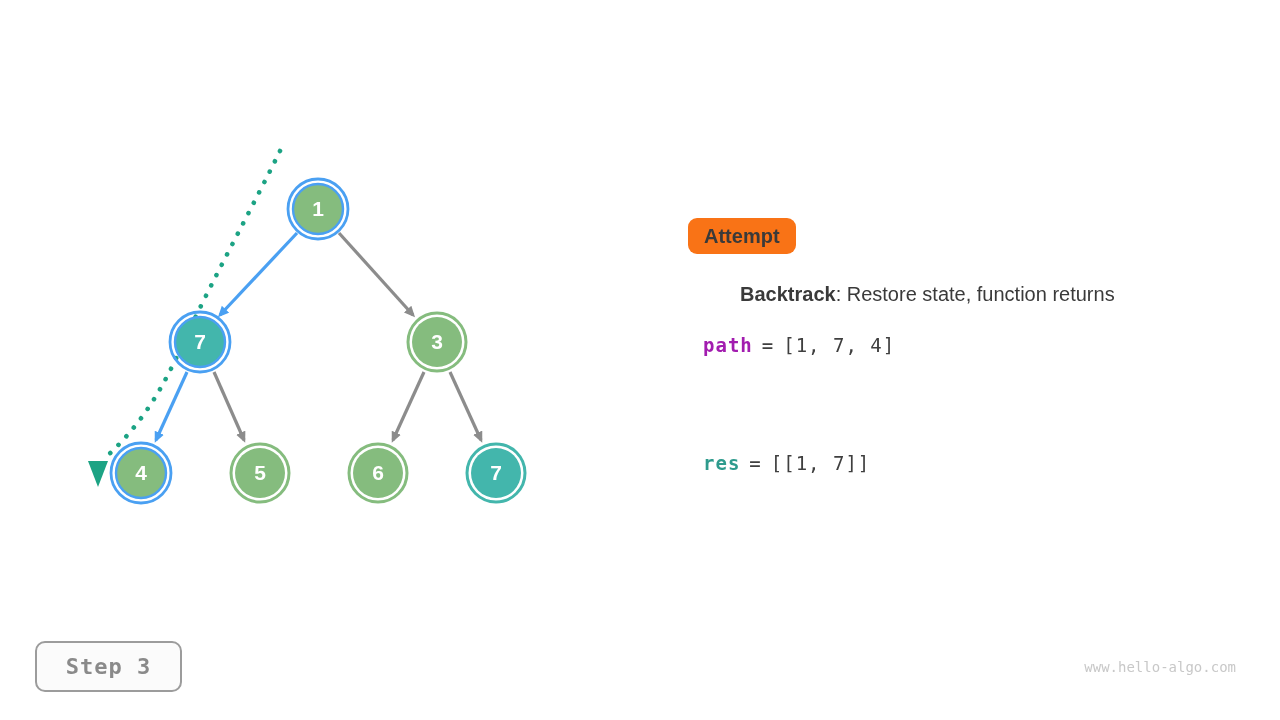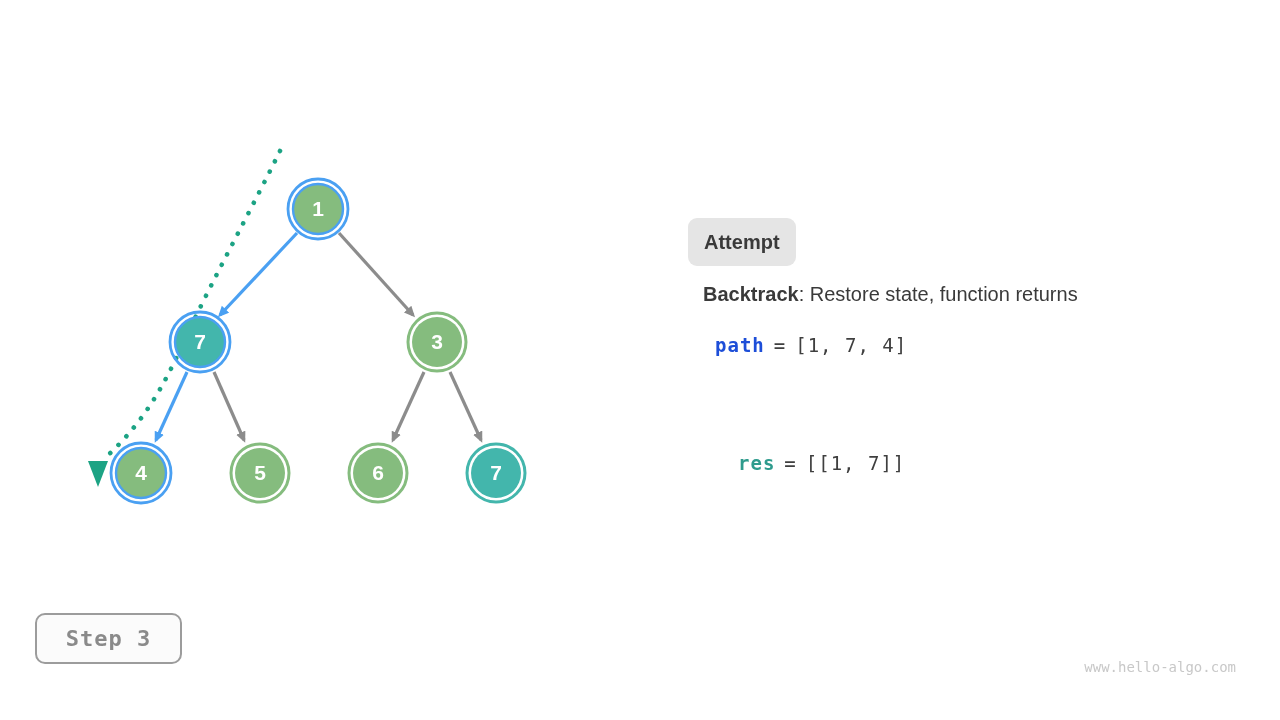--- a/index.html
+++ b/index.html
@@ -1,31 +1,31 @@
 <!DOCTYPE html>
 <html><head>
 <meta charset="utf-8">
 <style>
   html,body{margin:0;padding:0;background:#ffffff;}
   .stage{position:relative;width:1280px;height:720px;background:#ffffff;overflow:hidden;
          font-family:"Liberation Sans", sans-serif;}
   .tree-svg{position:absolute;left:0;top:0;}
   .node-label{font-family:"Liberation Sans", sans-serif;font-size:21px;font-weight:700;}
-  .attempt-box{position:absolute;left:688px;top:218px;height:48px;background:#e5e5e5;
+  .attempt-box{position:absolute;left:688px;top:218px;height:36px;background:#f97316;
                border-radius:9px;display:flex;align-items:center;padding:0 16px;
                font-size:20px;color:#3a3a3a;white-space:nowrap;}
   .text-line{position:absolute;font-size:20px;color:#3a3a3a;white-space:nowrap;}
   .bold-label{font-weight:700;}
   .code-line{position:absolute;font-family:"DejaVu Sans Mono", monospace;font-size:19px;
              color:#3f3f3f;white-space:nowrap;letter-spacing:1px;}
   .code-var{font-weight:700;}
-  .code-var.path-color{color:#1d4ed8;margin-left:12px;}
+  .code-var.path-color{color:#a21caf;}
   .code-var.res-color{color:#2e9b8d;}
   .code-op{margin:0 9px;}
-  .step-badge{position:absolute;left:35px;top:613px;width:147px;height:51px;
+  .step-badge{position:absolute;left:35px;top:641px;width:147px;height:51px;
               border:2px solid #9c9c9c;border-radius:10px;background:#fbfbfb;
               display:flex;align-items:center;justify-content:center;
               font-family:"DejaVu Sans Mono", monospace;font-size:22px;font-weight:700;
               color:#8a8a8a;letter-spacing:1px;box-sizing:border-box;}
   .watermark{position:absolute;right:44px;top:659px;font-family:"DejaVu Sans Mono", monospace;
              font-size:14px;color:#c8c8c8;}
 </style>
 </head>
 <body>
 
@@ -91,29 +91,29 @@
       <circle cx="496" cy="473" r="29" fill="none" stroke-width="3" stroke="#43b6ac"></circle>
       <circle cx="496" cy="473" r="25" fill="#43b6ac"></circle>
       <text class="node-label" x="496" y="480" text-anchor="middle" fill="#ffffff">7</text>
     </g>
   </svg>
 
   <div class="attempt-box">
     <span class="bold-label">Attempt</span>
   </div>
 
-  <div class="text-line" style="left:703px;top:283px;">
+  <div class="text-line" style="left:740px;top:283px;">
     <span class="bold-label">Backtrack</span><span>: Restore state, function returns</span>
   </div>
 
   <div class="code-line" style="left:703px;top:334px;">
     <span class="code-var path-color">path</span><span class="code-op">=</span><span>[1, 7, 4]</span>
   </div>
 
-  <div class="code-line" style="left:738px;top:452px;">
+  <div class="code-line" style="left:703px;top:452px;">
     <span class="code-var res-color">res</span><span class="code-op">=</span><span>[[1, 7]]</span>
   </div>
 
   <div class="step-badge">
     <span>Step 3</span>
   </div>
 
   <div class="watermark">www.hello-algo.com</div>
 
 </div>

